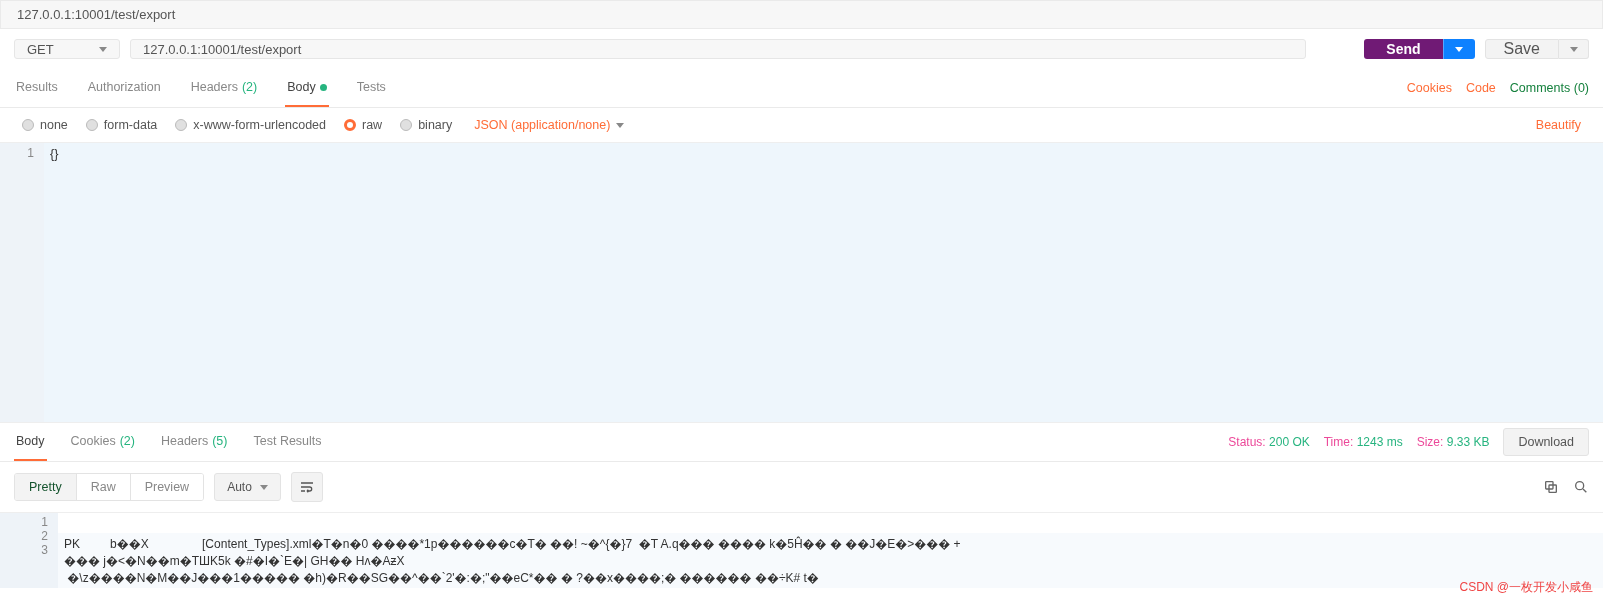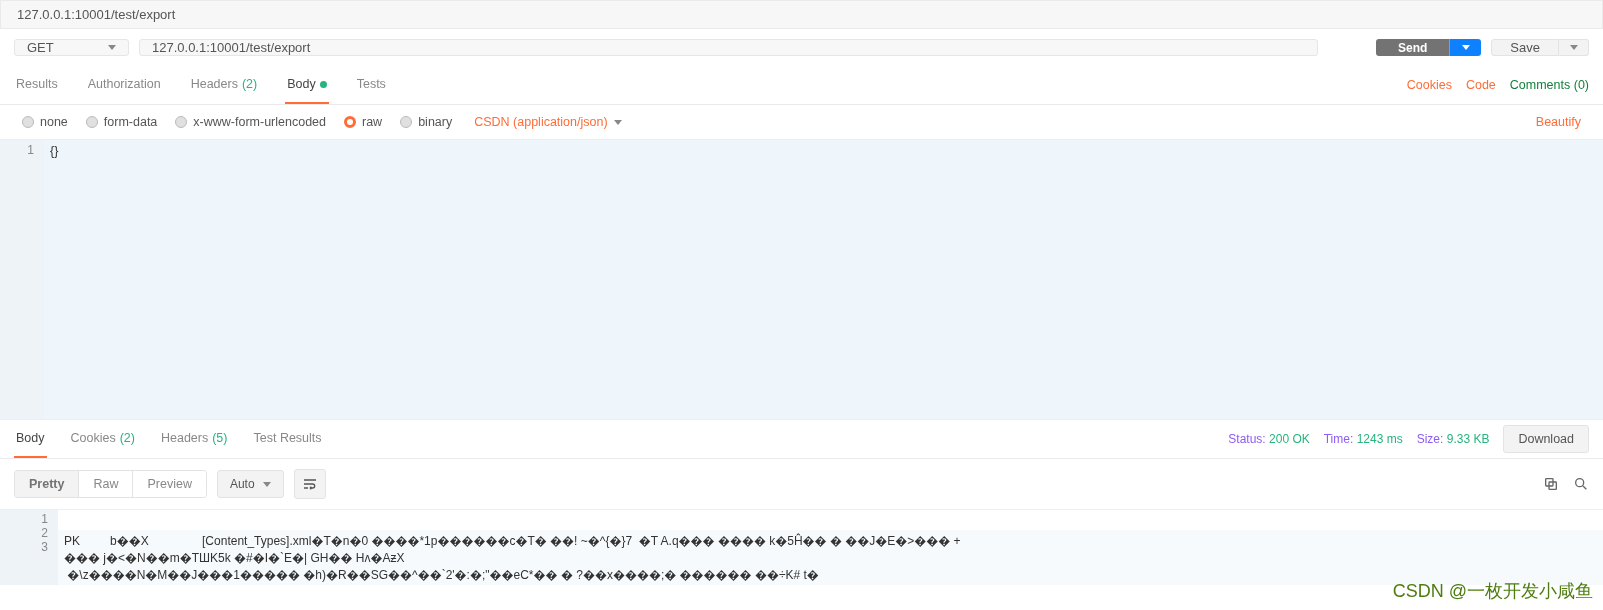--- a/index.html
+++ b/index.html
@@ -1,27 +1,27 @@
 <!DOCTYPE html>
 <html><head>
 <meta charset="utf-8">
 <style>
 * { box-sizing: border-box; margin: 0; padding: 0; font-family: -apple-system, BlinkMacSystemFont, "Segoe UI", Arial, sans-serif; }
 body { background: #fff; font-size: 12px; color: #555; overflow: hidden; }
 
 .top-url-bar { background: #f7f7f7; border: 1px solid #eaeaea; padding: 6px 16px; font-size: 13px; color: #555; }
 
 .request-row { display: flex; gap: 10px; padding: 10px 14px; align-items: stretch; }
-.method-select { width: 115px; background: #f7f7f7; border: 1px solid #e6e6e6; border-radius: 3px; display: flex; align-items: center; justify-content: space-between; padding: 0 12px; color: #555; font-size: 13px; cursor: pointer; }
+.method-select { width: 106px; background: #f7f7f7; border: 1px solid #e6e6e6; border-radius: 3px; display: flex; align-items: center; justify-content: space-between; padding: 0 12px; color: #555; font-size: 13px; cursor: pointer; }
 .url-input { flex: 1; background: #f7f7f7; border: 1px solid #e6e6e6; border-radius: 3px; padding: 0 12px; font-size: 13px; color: #555; display: flex; align-items: center; }
 .send-group { display: flex; }
-.send-btn { background: #737373; color: #fff; border: none; border-radius: 3px 0 0 3px; padding: 0 22px; font-size: 12px; font-weight: 600; cursor: pointer; margin-left: 48px; }
+.send-btn { background: #701a75; color: #fff; border: none; border-radius: 3px 0 0 3px; padding: 0 22px; font-size: 14px; font-weight: 600; cursor: pointer; margin-left: 48px; }
 .send-drop { background: #0d81ff; color: #fff; border: none; border-left: 1px solid rgba(255,255,255,.3); border-radius: 0 3px 3px 0; width: 32px; cursor: pointer; display:flex; align-items:center; justify-content:center; }
 .save-group { display: flex; }
-.save-btn { background: #f3f3f3; color: #555; border: 1px solid #e3e3e3; border-radius: 3px 0 0 3px; padding: 0 18px; font-size: 13px; cursor: pointer; }
+.save-btn { background: #f3f3f3; color: #555; border: 1px solid #e3e3e3; border-radius: 3px 0 0 3px; padding: 0 18px; font-size: 16px; cursor: pointer; }
 .save-drop { background: #f3f3f3; color: #888; border: 1px solid #e3e3e3; border-left: none; border-radius: 0 3px 3px 0; width: 30px; cursor: pointer; display:flex; align-items:center; justify-content:center; }
 
 .tabs-row { display: flex; border-bottom: 1px solid #eaeaea; padding: 0 14px; align-items: center; }
 .tabs-left { display: flex; gap: 26px; }
 .tab { padding: 11px 2px; color: #888; font-size: 12.5px; cursor: pointer; border-bottom: 2px solid transparent; display: flex; align-items: center; gap: 4px; }
 .tab.active { color: #444; border-bottom-color: #ff6c37; }
 .badge-count { color: #26b47f; }
 .badge-dot { width: 7px; height: 7px; border-radius: 50%; background: #26b47f; display: inline-block; }
 .tabs-right { margin-left: auto; display: flex; gap: 14px; font-size: 12.5px; }
 .link-orange { color: #ff6c37; cursor: pointer; }
@@ -34,38 +34,38 @@
 .content-type { color: #ff6c37; cursor: pointer; display: flex; align-items: center; gap: 6px; margin-left: 4px; }
 .beautify { margin-left: auto; color: #ff6c37; cursor: pointer; }
 
 .editor { display: flex; border-bottom: 1px solid #eee; min-height: 280px; }
 .gutter { width: 44px; background: #eef3f8; text-align: right; padding: 3px 10px 3px 0; color: #888; font-size: 12px; font-family: Consolas, monospace; }
 .code-area { flex: 1; background: #eef6fc; padding: 3px 6px; font-size: 12.5px; font-family: Consolas, monospace; color: #333; }
 
 .resp-tabs { display: flex; align-items: center; padding: 0 14px; border-bottom: 1px solid #eaeaea; }
 .resp-left { display: flex; gap: 22px; }
 .resp-right { margin-left: auto; display: flex; align-items: center; gap: 14px; font-size: 12px; }
-.resp-lbl { color: #8b5cf6; }
+.resp-lbl { color: #ec4899; }
 .resp-val { color: #26b47f; }
 .dl-btn { background: #f3f3f3; border: 1px solid #e3e3e3; border-radius: 3px; padding: 6px 14px; color: #555; cursor: pointer; font-size: 12.5px; }
 
 .resp-toolbar { display: flex; align-items: center; gap: 10px; padding: 10px 14px; }
 .seg-group { display: flex; border: 1px solid #e3e3e3; border-radius: 3px; overflow: hidden; }
 .seg { padding: 6px 14px; font-size: 12.5px; color: #888; cursor: pointer; background: #fff; }
 .seg + .seg { border-left: 1px solid #e3e3e3; }
-.seg.active { background: #f3f3f3; color: #737373; font-weight: 700; }
+.seg.active { background: #f3f3f3; color: #14532d; font-weight: 400; }
 .auto-select { border: 1px solid #e3e3e3; background: #f3f3f3; border-radius: 3px; padding: 6px 12px; font-size: 12px; color: #555; cursor: pointer; display: flex; align-items: center; gap: 8px; }
 .wrap-btn { border: 1px solid #e3e3e3; background: #f3f3f3; border-radius: 3px; width: 32px; height: 30px; display: flex; align-items: center; justify-content: center; cursor: pointer; }
 .toolbar-right { margin-left: auto; display: flex; gap: 14px; align-items: center; color: #666; }
 
 .resp-editor { display: flex; font-family: Consolas, monospace; font-size: 12px; border-top: 1px solid #eee; }
 .resp-gutter { width: 58px; background: #eef3f8; text-align: right; padding: 2px 10px 2px 0; color: #888; }
 .resp-code { flex: 1; background: #f7fafd; padding: 2px 6px; color: #333; white-space: pre; overflow: hidden; margin-top: 20px; }
 
-.watermark { position: fixed; bottom: 7px; right: 10px; color: #4d7c0f; font-size: 18px; pointer-events: none; }
+.watermark { position: fixed; bottom: 14px; right: 10px; color: #ef4444; font-size: 12px; pointer-events: none; }
 
 .caret-down { display: inline-block; width: 0; height: 0; border-left: 4px solid transparent; border-right: 4px solid transparent; border-top: 5px solid #888; }
 .caret-down.white { border-top-color: #fff; }
 .icon-svg { width: 16px; height: 16px; }
 </style>
 </head>
 <body>
 
 <div class="top-url-bar">
   <span>127.0.0.1:10001/test/export</span>
@@ -135,21 +135,21 @@
     </label>
   <label class="radio active">
       <span class="radio-dot"></span>
       <span>raw</span>
     </label>
   <label class="radio">
       <span class="radio-dot"></span>
       <span>binary</span>
     </label>
   <div class="content-type">
-      <span>CSDN (application/json)</span>
+      <span>JSON (application/none)</span>
       <span class="caret-down" style="border-top-color:#888"></span>
     </div>
   <span class="beautify">Beautify</span>
 </div>
 
 <div class="editor">
   <div class="gutter">
       <div>1</div>
     </div>
   <div class="code-area"><span>{}</span></div>

